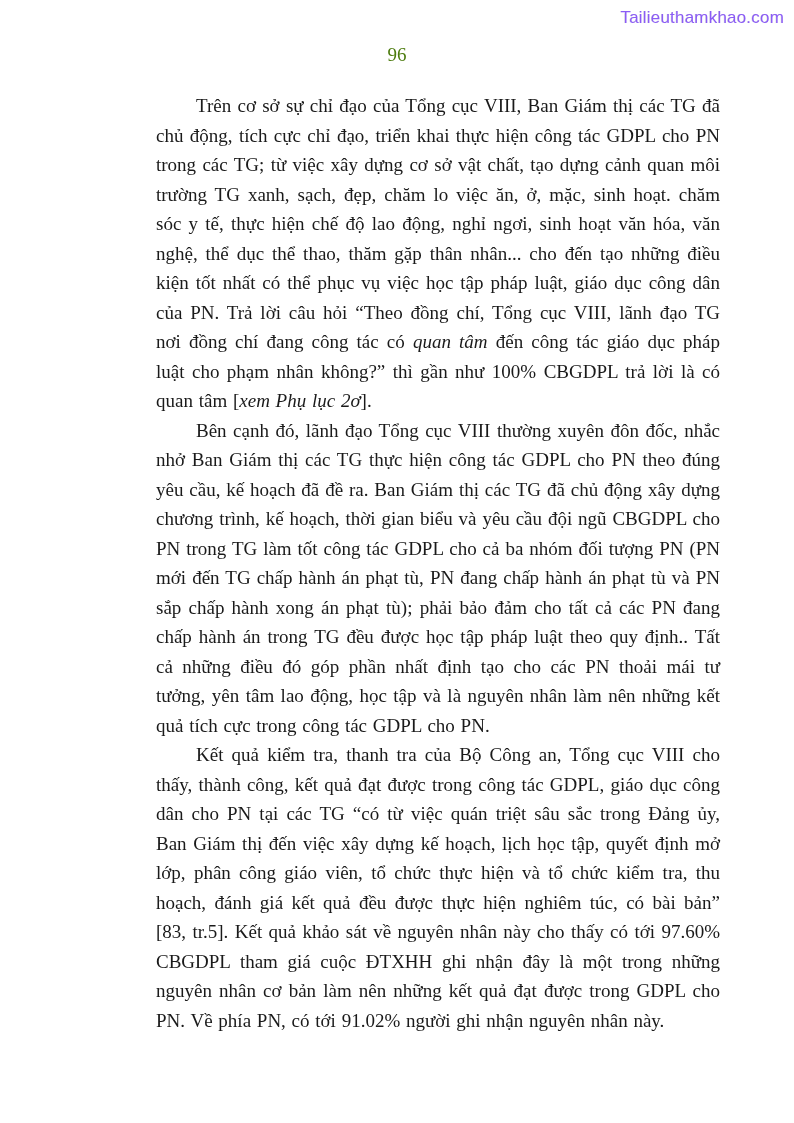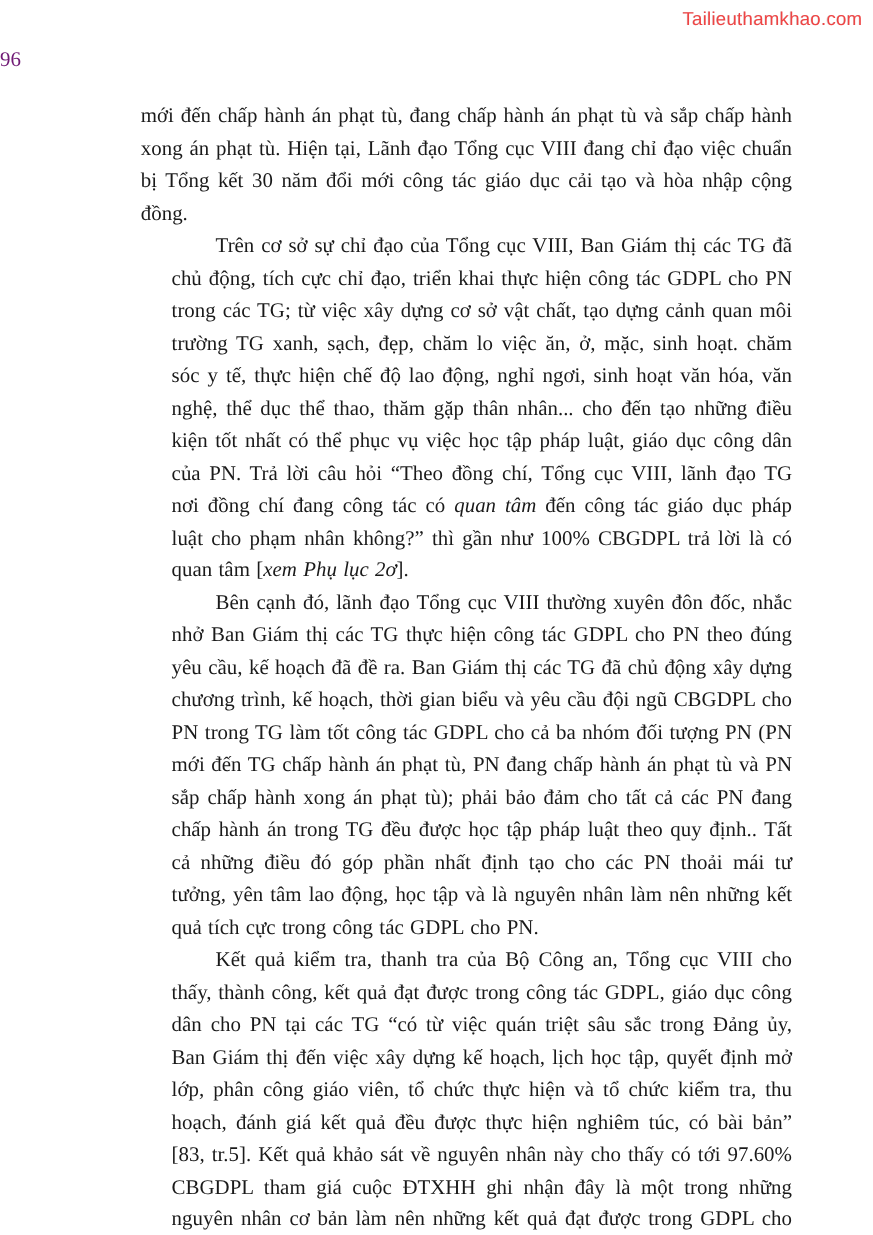--- a/index.html
+++ b/index.html
@@ -11,29 +11,29 @@
     overflow: hidden;
     font-family: "Liberation Serif", "DejaVu Serif", serif;
     color: #1a1a1a;
   }
   .watermark {
     position: absolute;
     top: 8px;
     right: 10px;
     font-family: "Liberation Sans", sans-serif;
     font-size: 17px;
-    color: #ef4444;
+    color: #8b5cf6;
     text-shadow: 0.5px 0.5px 0 #ffffff, -0.5px -0.5px 0 #d9d9d9;
     letter-spacing: 0.2px;
   }
   .page-number {
     padding-top: 44px;
-    text-align: left;
+    text-align: center;
     font-size: 19px;
-    color: #701a75;
+    color: #4d7c0f;
   }
   .page-body {
     margin-top: 25px;
     margin-left: 128px;
     width: 592px;
     text-align: justify;
     font-size: 19px;
     line-height: 29.5px;
     word-spacing: 1px;
   }
@@ -42,17 +42,16 @@
   .it { font-style: italic; }
 </style>
 </head>
 <body>
 
 <div class="watermark">Tailieuthamkhao.com</div>
 
 <div class="page-number">96</div>
 
 <div class="page-body">
-    <p class="para"><span>mới đến chấp hành án phạt tù, đang chấp hành án phạt tù và sắp chấp hành xong án phạt tù. Hiện tại, Lãnh đạo Tổng cục VIII đang chỉ đạo việc chuẩn bị Tổng kết 30 năm đổi mới công tác giáo dục cải tạo và hòa nhập cộng đồng.</span></p>
     <p class="para indent"><span>Trên cơ sở sự chỉ đạo của Tổng cục VIII, Ban Giám thị các TG đã chủ động, tích cực chỉ đạo, triển khai thực hiện công tác GDPL cho PN trong các TG; từ việc xây dựng cơ sở vật chất, tạo dựng cảnh quan môi trường TG xanh, sạch, đẹp, chăm lo việc ăn, ở, mặc, sinh hoạt. chăm sóc y tế, thực hiện chế độ lao động, nghỉ ngơi, sinh hoạt văn hóa, văn nghệ, thể dục thể thao, thăm gặp thân nhân... cho đến tạo những điều kiện tốt nhất có thể phục vụ việc học tập pháp luật, giáo dục công dân của PN. Trả lời câu hỏi “Theo đồng chí, Tổng cục VIII, lãnh đạo TG nơi đồng chí đang công tác có </span><span class="it">quan tâm</span><span> đến công tác giáo dục pháp luật cho phạm nhân không?” thì gần như 100% CBGDPL trả lời là có quan tâm [</span><span class="it">xem Phụ lục 2ơ</span><span>].</span></p>
     <p class="para indent"><span>Bên cạnh đó, lãnh đạo Tổng cục VIII thường xuyên đôn đốc, nhắc nhở Ban Giám thị các TG thực hiện công tác GDPL cho PN theo đúng yêu cầu, kế hoạch đã đề ra. Ban Giám thị các TG đã chủ động xây dựng chương trình, kế hoạch, thời gian biểu và yêu cầu đội ngũ CBGDPL cho PN trong TG làm tốt công tác GDPL cho cả ba nhóm đối tượng PN (PN mới đến TG chấp hành án phạt tù, PN đang chấp hành án phạt tù và PN sắp chấp hành xong án phạt tù); phải bảo đảm cho tất cả các PN đang chấp hành án trong TG đều được học tập pháp luật theo quy định.. Tất cả những điều đó góp phần nhất định tạo cho các PN thoải mái tư tưởng, yên tâm lao động, học tập và là nguyên nhân làm nên những kết quả tích cực trong công tác GDPL cho PN.</span></p>
     <p class="para indent"><span>Kết quả kiểm tra, thanh tra của Bộ Công an, Tổng cục VIII cho thấy, thành công, kết quả đạt được trong công tác GDPL, giáo dục công dân cho PN tại các TG “có từ việc quán triệt sâu sắc trong Đảng ủy, Ban Giám thị đến việc xây dựng kế hoạch, lịch học tập, quyết định mở lớp, phân công giáo viên, tổ chức thực hiện và tổ chức kiểm tra, thu hoạch, đánh giá kết quả đều được thực hiện nghiêm túc, có bài bản” [83, tr.5]. Kết quả khảo sát về nguyên nhân này cho thấy có tới 97.60% CBGDPL tham giá cuộc ĐTXHH ghi nhận đây là một trong những nguyên nhân cơ bản làm nên những kết quả đạt được trong GDPL cho PN. Về phía PN, có tới 91.02% người ghi nhận nguyên nhân này.</span></p>
   </div>
 
 </body></html>

